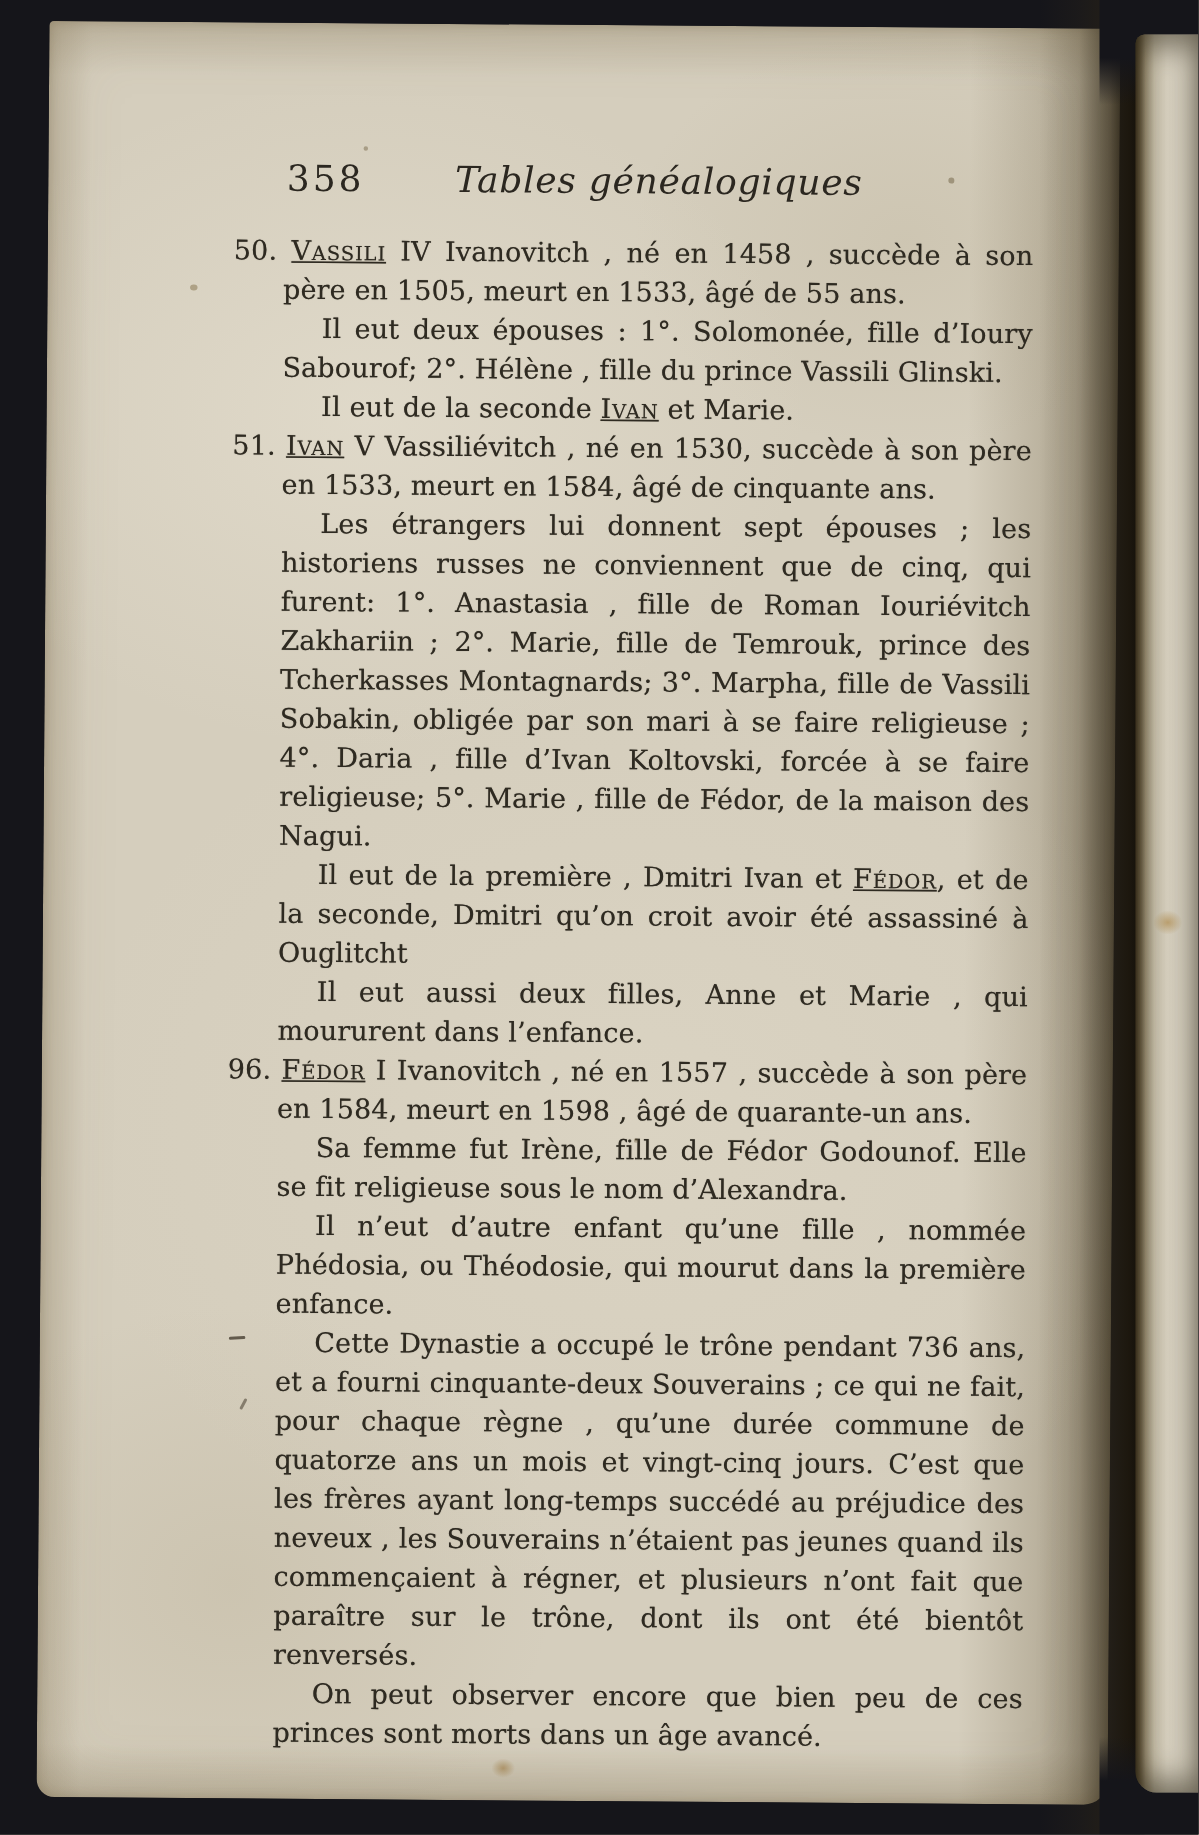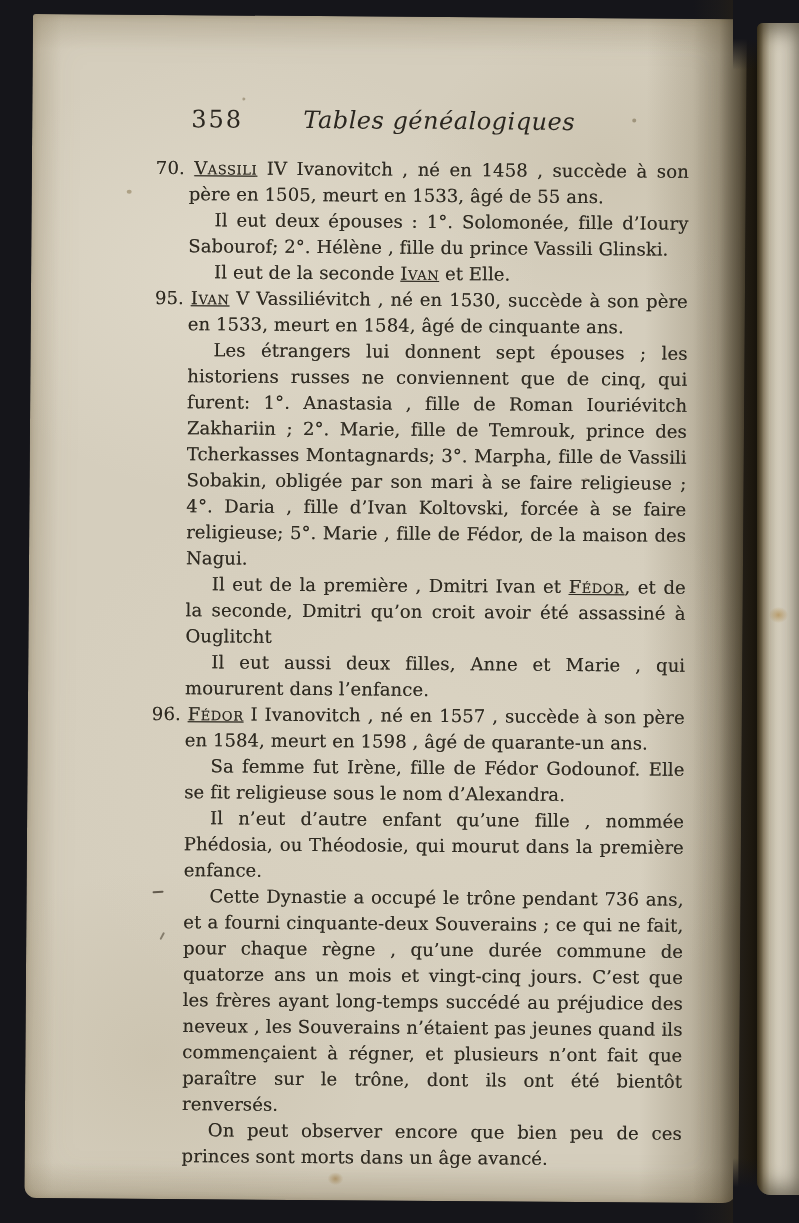--- a/index.html
+++ b/index.html
@@ -97,24 +97,24 @@
 <div class="scene">
 
   <div class="page-main">
 
     <div class="content">
       <div class="header">
         <span class="page-number">358</span>
         <span class="running-title">Tables généalogiques</span>
       </div>
       <div class="body-text">
-          <p class="entry"><span>70. </span><span class="sc">Vassili</span><span> IV Ivanovitch , né en 1458 , succède à son père en 1505, meurt en 1533, âgé de 55 ans.</span></p>
+          <p class="entry"><span>50. </span><span class="sc">Vassili</span><span> IV Ivanovitch , né en 1458 , succède à son père en 1505, meurt en 1533, âgé de 55 ans.</span></p>
           <p class="inner"><span>Il eut deux épouses : 1°. Solomonée, fille d’Ioury Sabourof; 2°. Hélène , fille du prince Vassili Glinski.</span></p>
-          <p class="inner"><span>Il eut de la seconde </span><span class="sc">Ivan</span><span> et Elle.</span></p>
-          <p class="entry"><span>95. </span><span class="sc">Ivan</span><span> V Vassiliévitch , né en 1530, succède à son père en 1533, meurt en 1584, âgé de cinquante ans.</span></p>
+          <p class="inner"><span>Il eut de la seconde </span><span class="sc">Ivan</span><span> et Marie.</span></p>
+          <p class="entry"><span>51. </span><span class="sc">Ivan</span><span> V Vassiliévitch , né en 1530, succède à son père en 1533, meurt en 1584, âgé de cinquante ans.</span></p>
           <p class="inner"><span>Les étrangers lui donnent sept épouses ; les historiens russes ne conviennent que de cinq, qui furent: 1°. Anastasia , fille de Roman Iouriévitch Zakhariin ; 2°. Marie, fille de Temrouk, prince des Tcherkasses Montagnards; 3°. Marpha, fille de Vassili Sobakin, obligée par son mari à se faire religieuse ; 4°. Daria , fille d’Ivan Koltovski, forcée à se faire religieuse; 5°. Marie , fille de Fédor, de la maison des Nagui.</span></p>
           <p class="inner"><span>Il eut de la première , Dmitri Ivan et </span><span class="sc">Fédor</span><span>, et de la seconde, Dmitri qu’on croit avoir été assassiné à Ouglitcht</span></p>
           <p class="inner"><span>Il eut aussi deux filles, Anne et Marie , qui moururent dans l’enfance.</span></p>
           <p class="entry"><span>96. </span><span class="sc">Fédor</span><span> I Ivanovitch , né en 1557 , succède à son père en 1584, meurt en 1598 , âgé de quarante-un ans.</span></p>
           <p class="inner"><span>Sa femme fut Irène, fille de Fédor Godounof. Elle se fit religieuse sous le nom d’Alexandra.</span></p>
           <p class="inner"><span>Il n’eut d’autre enfant qu’une fille , nommée Phédosia, ou Théodosie, qui mourut dans la première enfance.</span></p>
           <p class="inner"><span>Cette Dynastie a occupé le trône pendant 736 ans, et a fourni cinquante-deux Souverains ; ce qui ne fait, pour chaque règne , qu’une durée commune de quatorze ans un mois et vingt-cinq jours. C’est que les frères ayant long-temps succédé au préjudice des neveux , les Souverains n’étaient pas jeunes quand ils commençaient à régner, et plusieurs n’ont fait que paraître sur le trône, dont ils ont été bientôt renversés.</span></p>
           <p class="inner"><span>On peut observer encore que bien peu de ces princes sont morts dans un âge avancé.</span></p>
         </div>
     </div>

